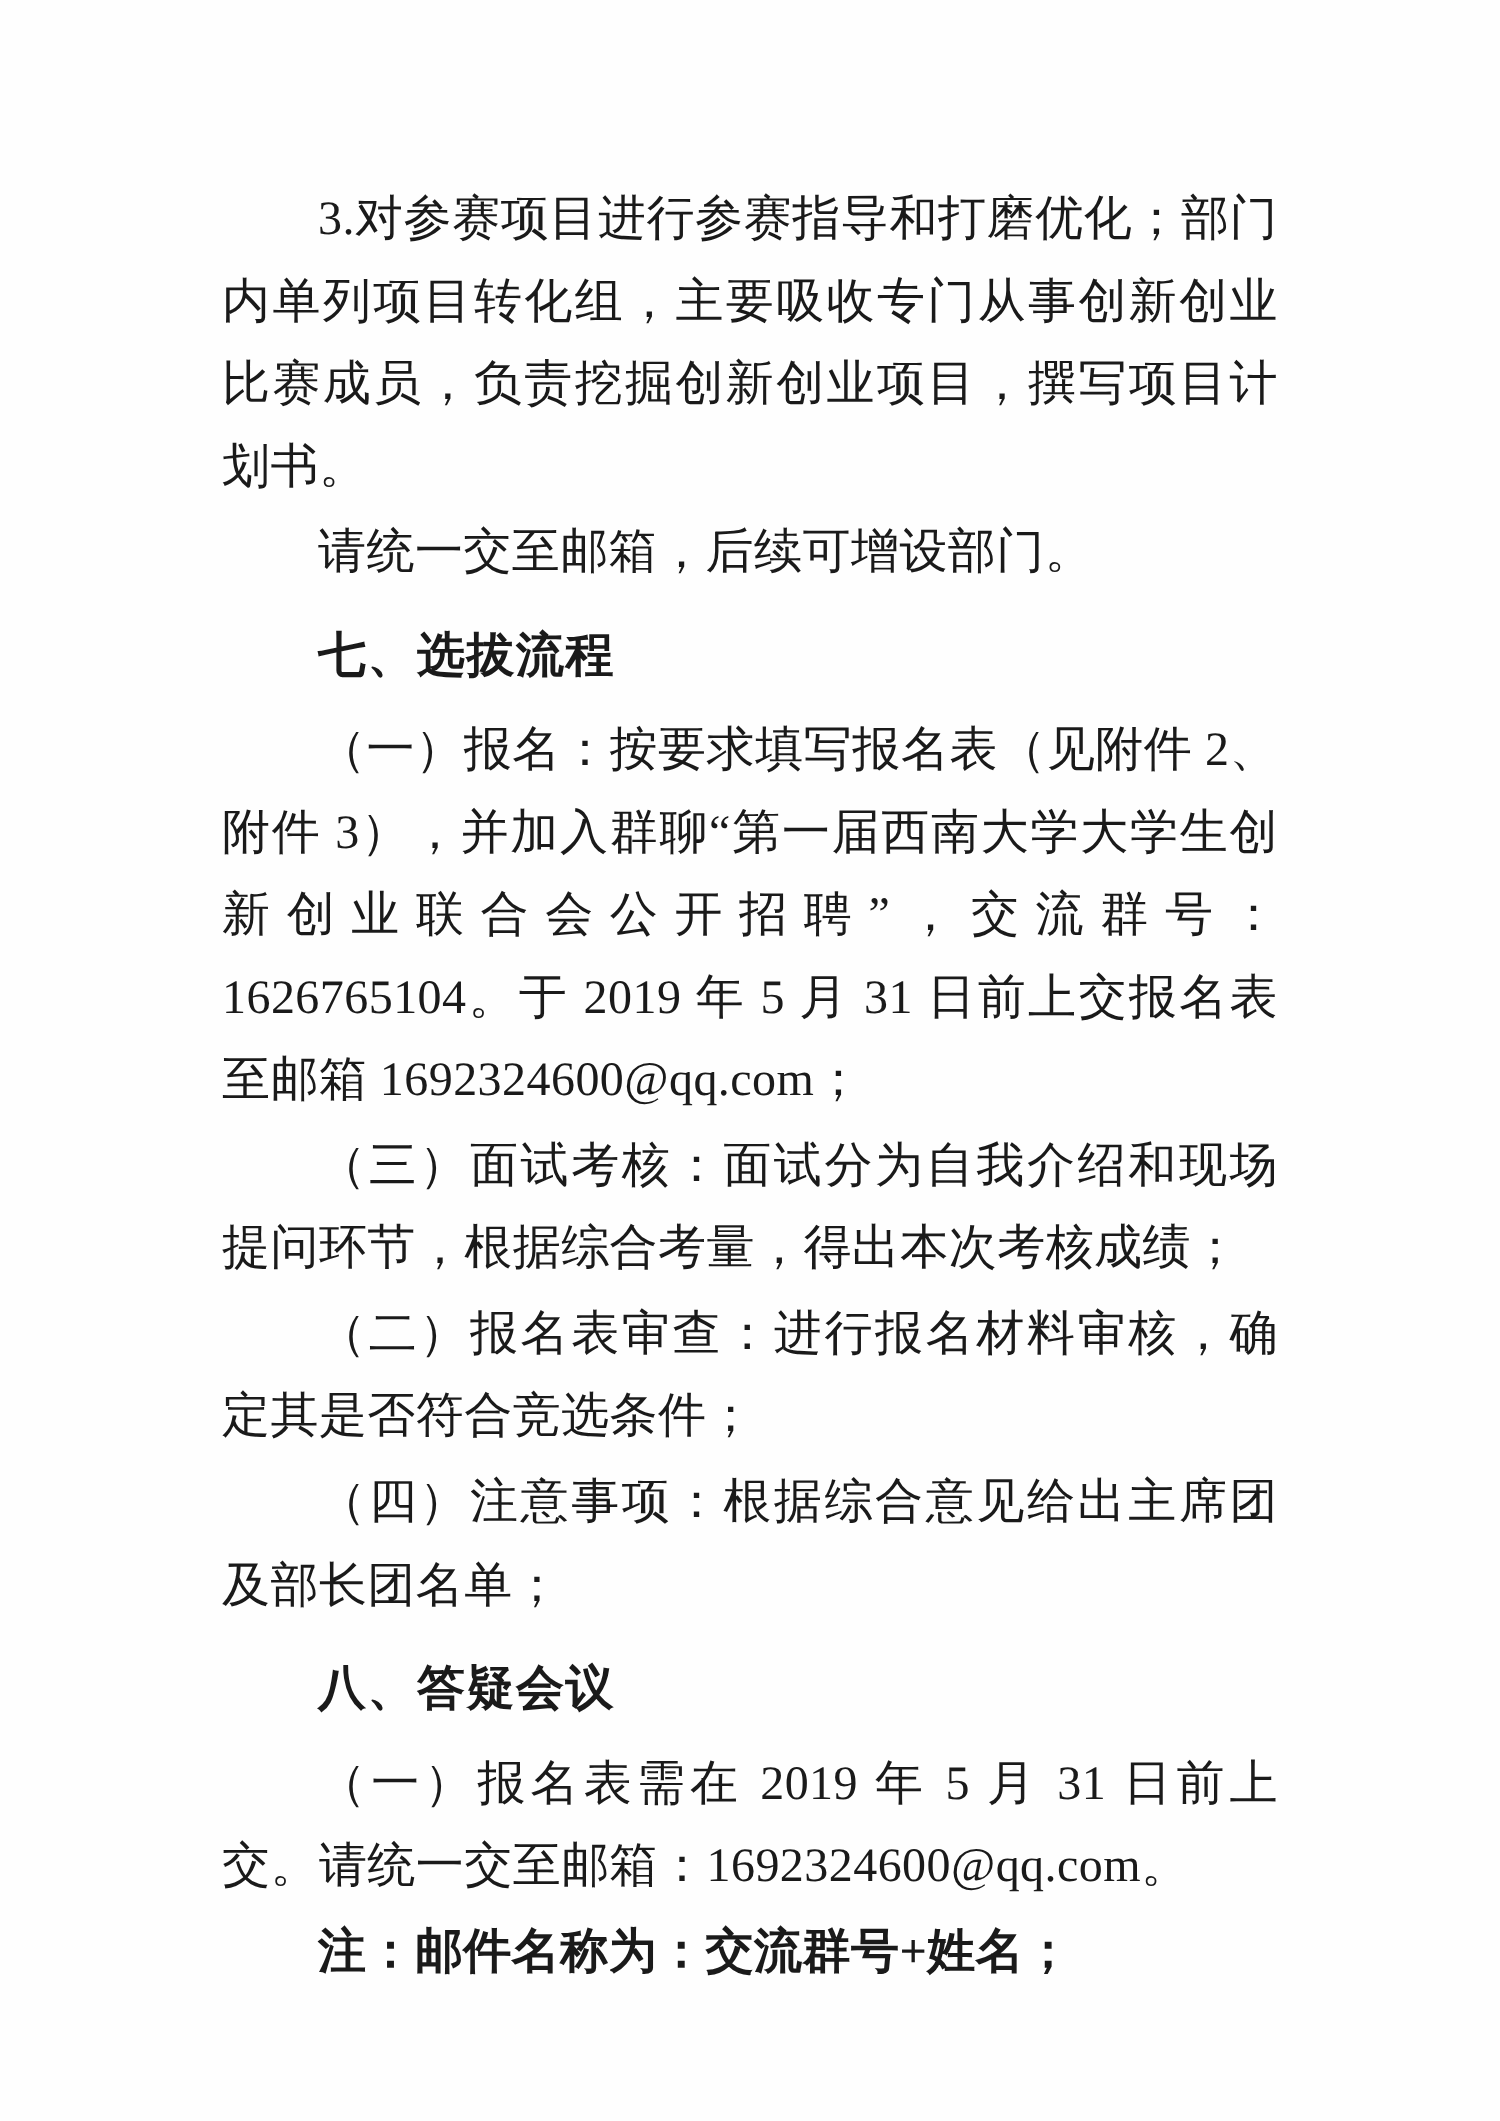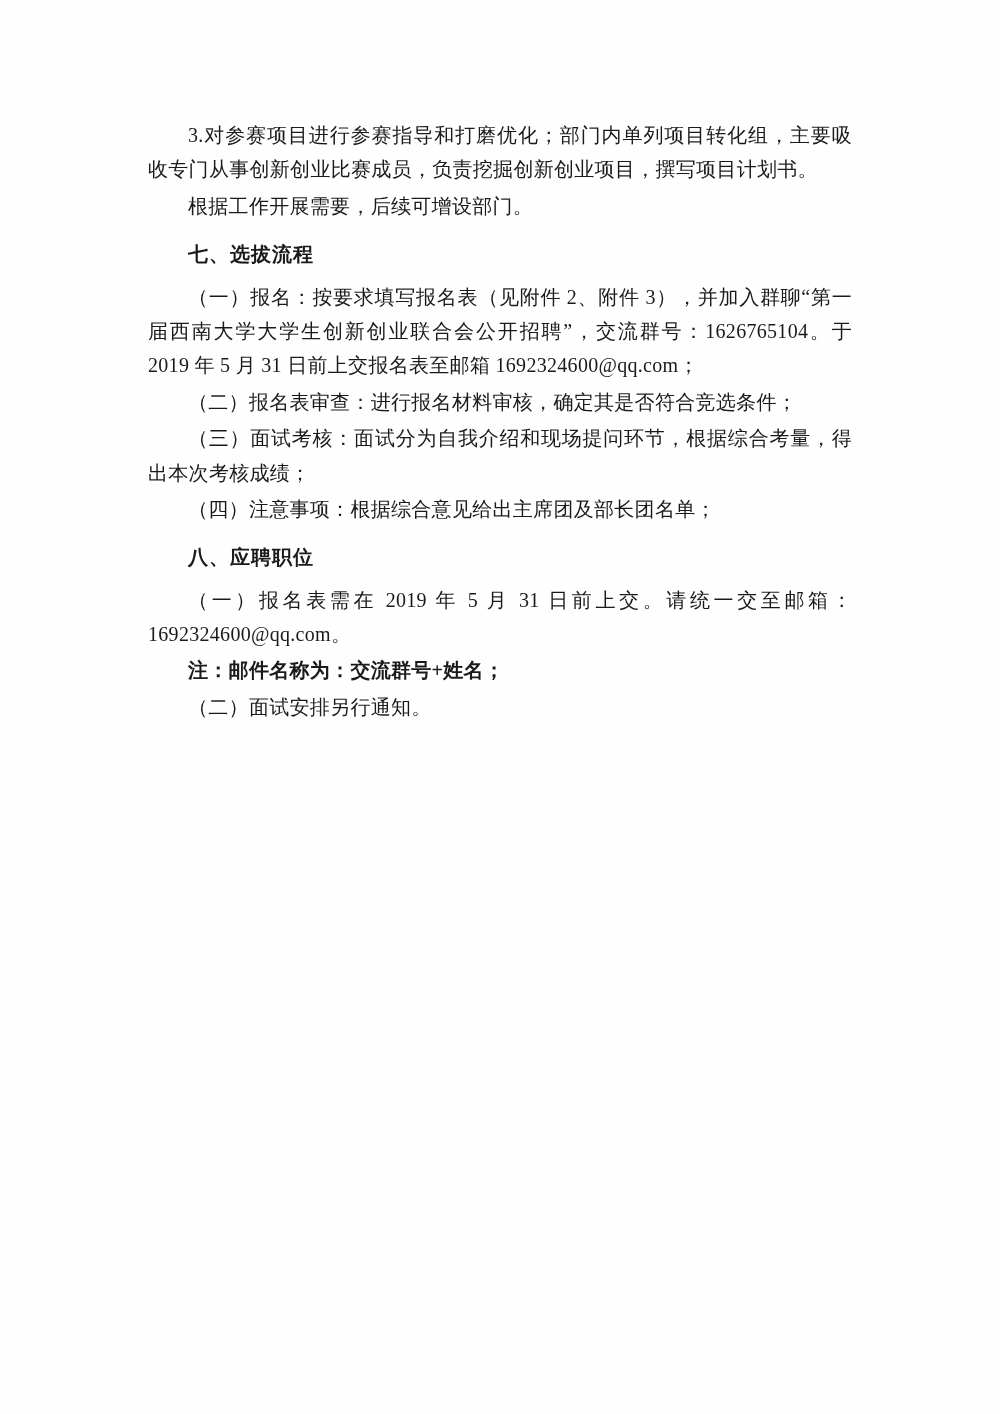--- a/index.html
+++ b/index.html
@@ -16,21 +16,21 @@
   }
   .page {
     position: relative;
     width: 1000px;
     height: 1414px;
     box-sizing: border-box;
     padding: 118px 148px 40px 148px;
     background: #fefefe;
   }
   .doc-body {
-    font-size: 20px;
+    font-size: 32px;
     line-height: 1.72;
     letter-spacing: 0.3px;
     text-align: justify;
     text-justify: inter-ideograph;
   }
   p.para {
     margin: 0 0 2px 0;
     text-indent: 2em;
     font-weight: 400;
   }
@@ -54,29 +54,28 @@
     box-shadow: inset 0 0 0 1px rgba(0,0,0,0.0);
   }
 </style>
 </head>
 <body>
 
 <div class="page">
   <div class="doc-body">
 
     <p class="para">3.对参赛项目进行参赛指导和打磨优化；部门内单列项目转化组，主要吸收专门从事创新创业比赛成员，负责挖掘创新创业项目，撰写项目计划书。</p>
-    <p class="para">根据工作开展需要，后续可增设部门。</p>
+    <p class="para">请统一交至邮箱，后续可增设部门。</p>
 
     <p class="heading">七、选拔流程</p>
 
     <p class="para">（一）报名：按要求填写报名表（见附件 2、附件 3），并加入群聊“第一届西南大学大学生创新创业联合会公开招聘”，交流群号：1626765104。于 2019 年 5 月 31 日前上交报名表至邮箱 1692324600@qq.com；</p>
+    <p class="para">（三）面试考核：面试分为自我介绍和现场提问环节，根据综合考量，得出本次考核成绩；</p>
     <p class="para">（二）报名表审查：进行报名材料审核，确定其是否符合竞选条件；</p>
-    <p class="para">（三）面试考核：面试分为自我介绍和现场提问环节，根据综合考量，得出本次考核成绩；</p>
     <p class="para">（四）注意事项：根据综合意见给出主席团及部长团名单；</p>
 
-    <p class="heading">八、应聘职位</p>
+    <p class="heading">八、答疑会议</p>
 
     <p class="para">（一）报名表需在 2019 年 5 月 31 日前上交。请统一交至邮箱：1692324600@qq.com。</p>
     <p class="note">注：邮件名称为：交流群号+姓名；</p>
-    <p class="para">（二）面试安排另行通知。</p>
 
   </div>
 </div>
 
 </body></html>

